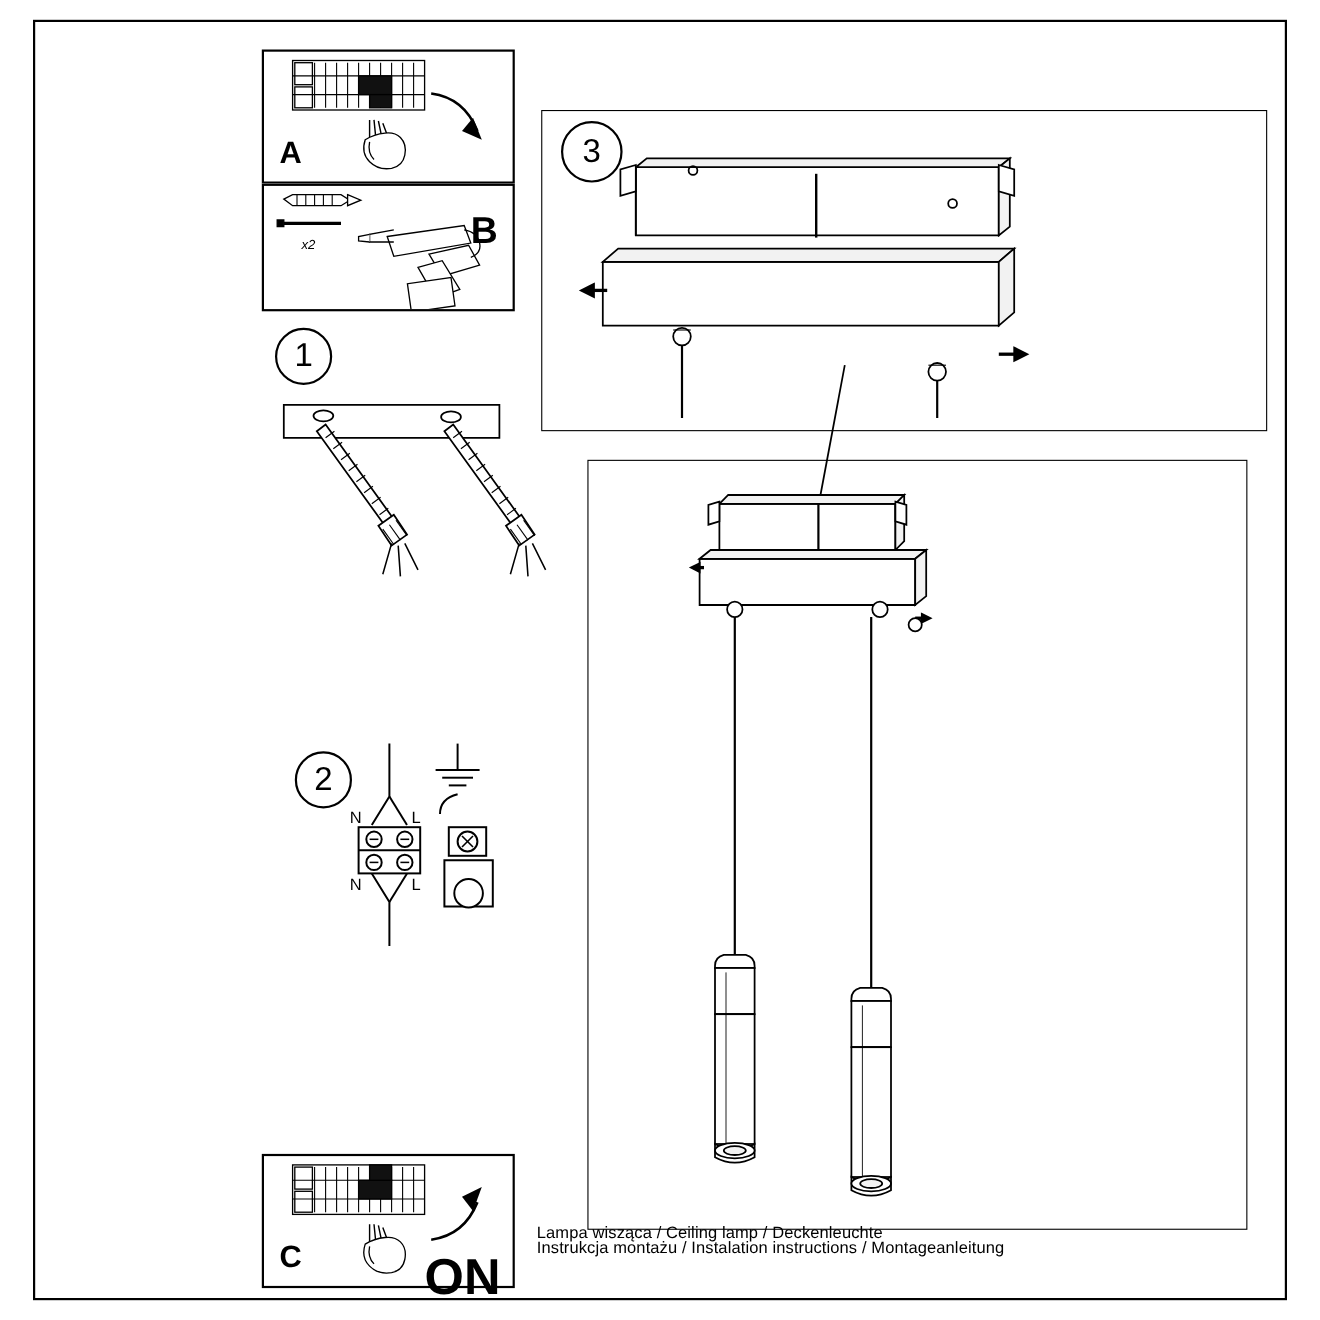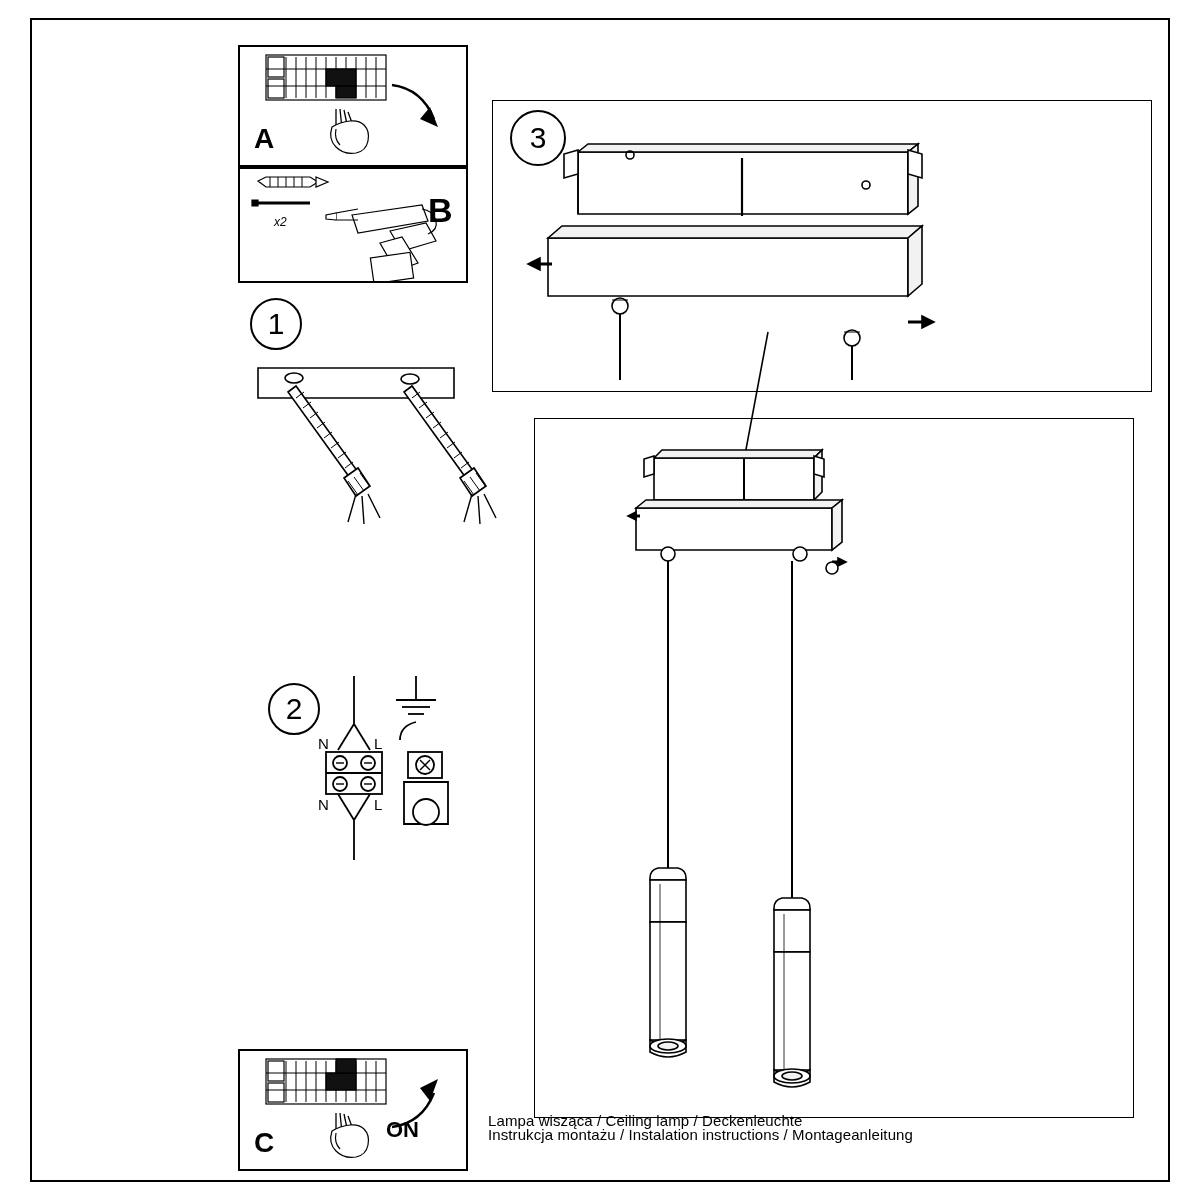--- a/index.html
+++ b/index.html
@@ -207,21 +207,21 @@
 
         <path d="M96 62 l0 20 M100 62 l2 20 M104 63 l4 19 M108 65 l6 16" stroke-width="1.3"></path>
         <path d="M92 80 q-4 12 4 20 q8 8 20 6 q10 -2 12 -12 q2 -10 -4 -16 q-5 -5 -14 -4 q-10 1 -18 6 z" fill="#fff"></path>
         <path d="M96 82 q-2 10 4 16"></path>
 
         <path d="M152 76 q30 -4 42 -34" stroke-width="2.4"></path>
         <path d="M190 50 l8 -22 l-18 9 z" fill="#000" stroke="none"></path>
       </g>
     </svg>
     <div class="lbl" style="left:14px;top:76px;font-size:28px;">C</div>
-    <div class="lbl" style="left:146px;top:66px;font-size:22px;">ON</div>
+    <div class="lbl" style="left:146px;top:82px;font-size:46px;">ON</div>
   </div>
 
   <div class="frame thin" style="left:492px;top:100px;width:660px;height:292px;"></div>
   <div class="circnum" style="left:510px;top:110px;width:52px;height:52px;">
     <span>3</span>
   </div>
   <svg class="ovl" width="1200" height="1200" viewBox="0 0 1200 1200" style="left:0;top:0;">
     <g stroke="#000" fill="none" stroke-width="1.6">
 
       <path d="M578 152 l330 0 l0 62 l-330 0 z" fill="#fff"></path>

